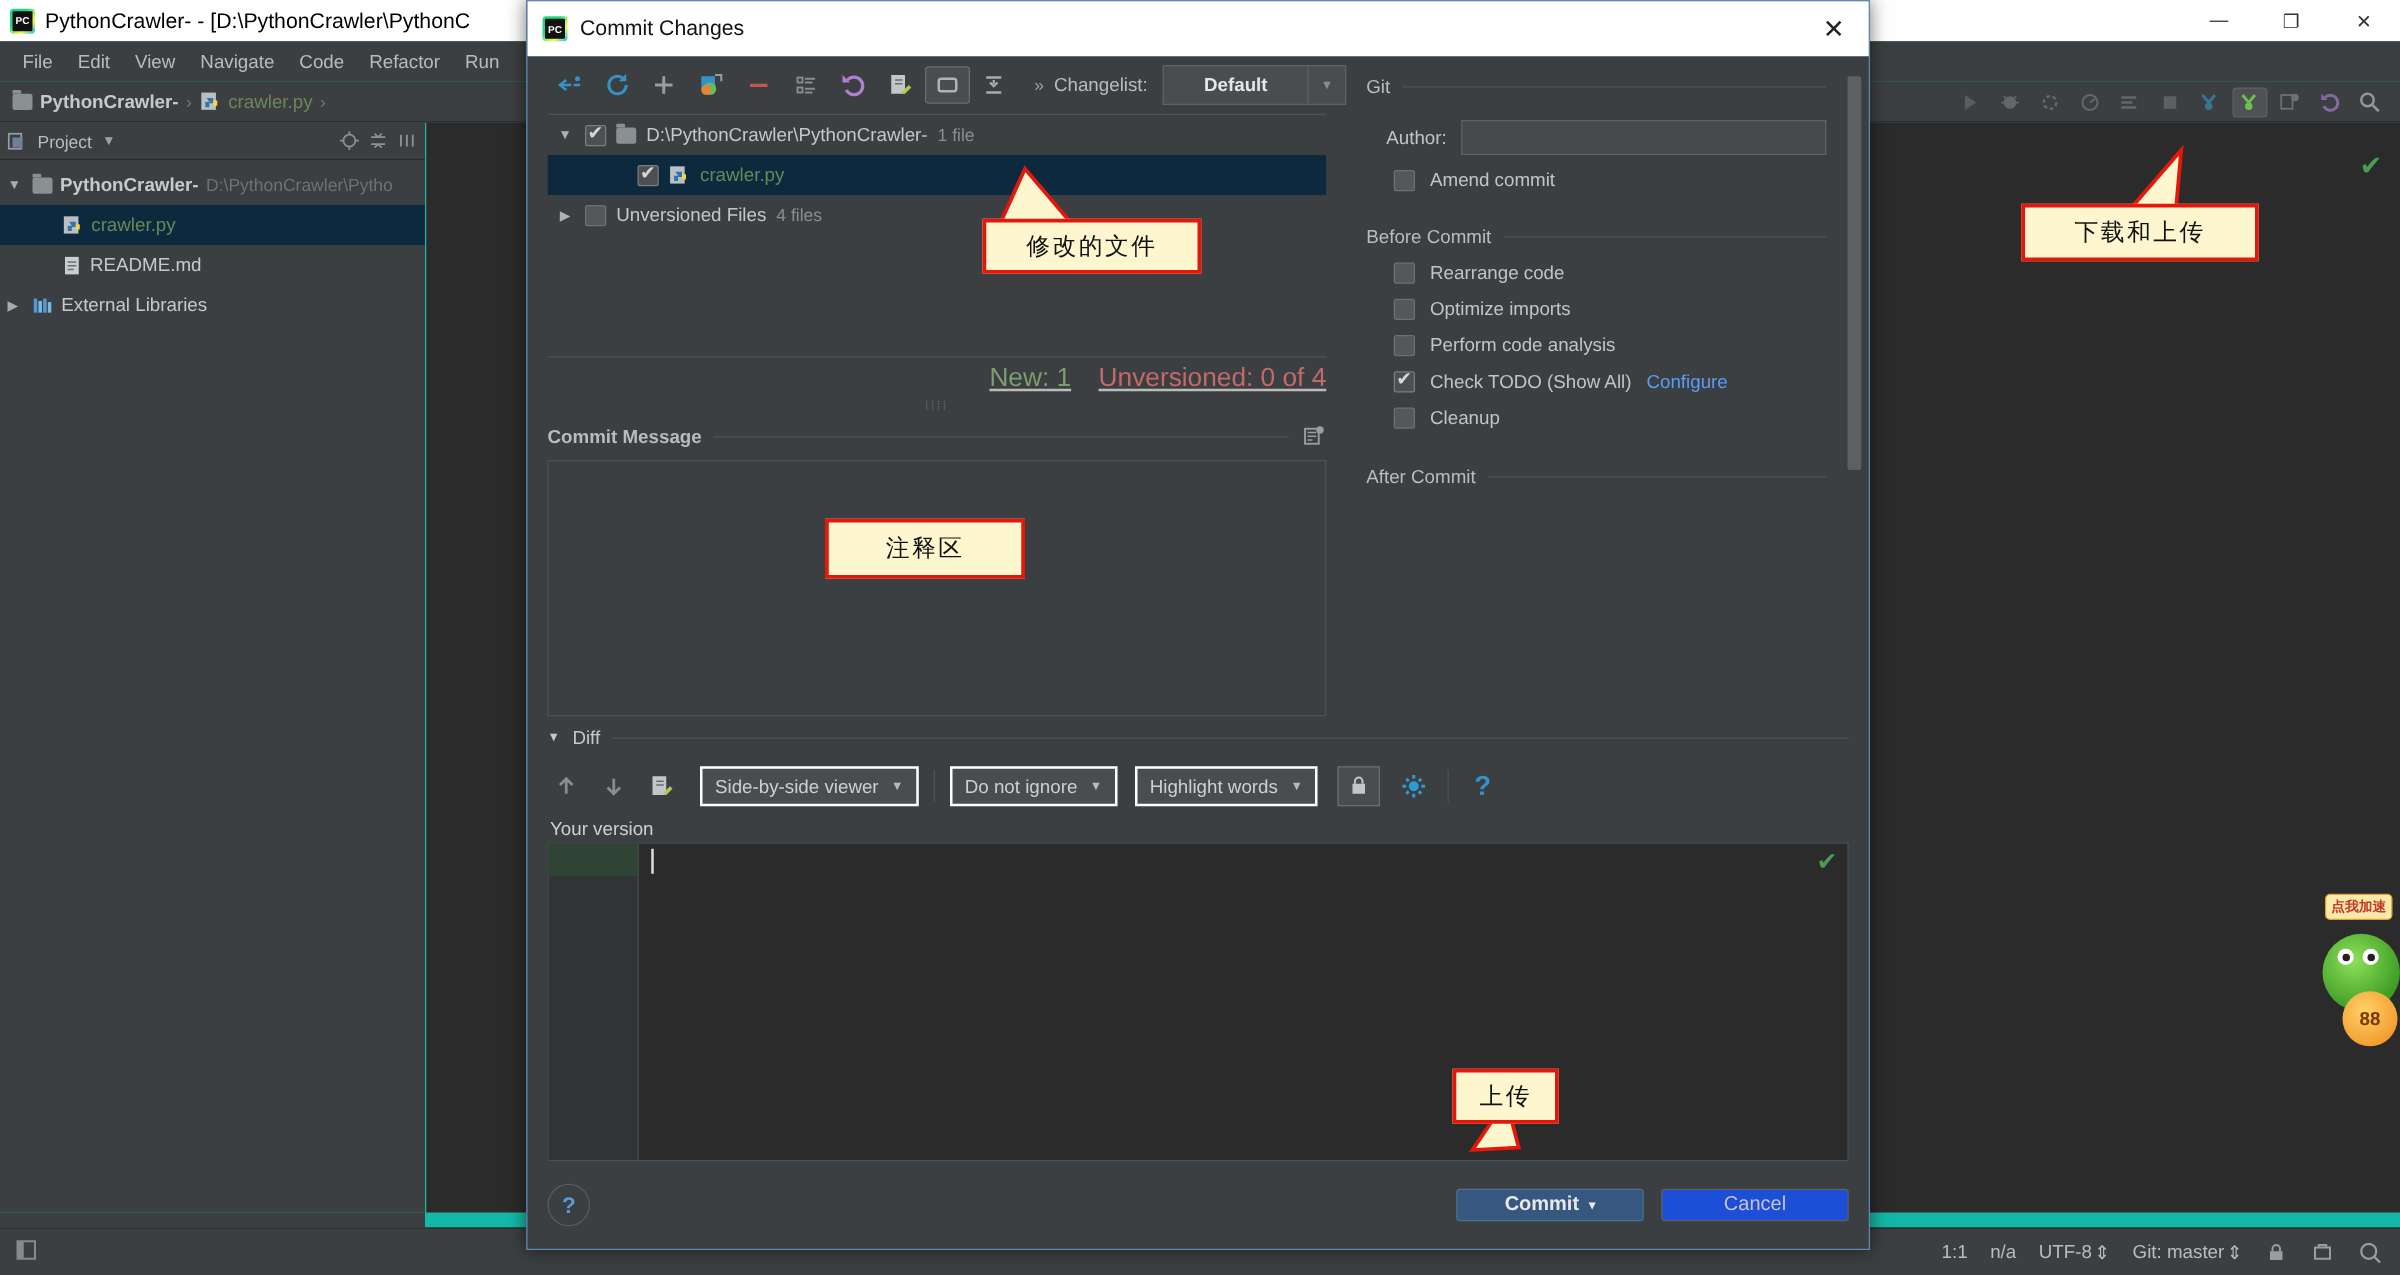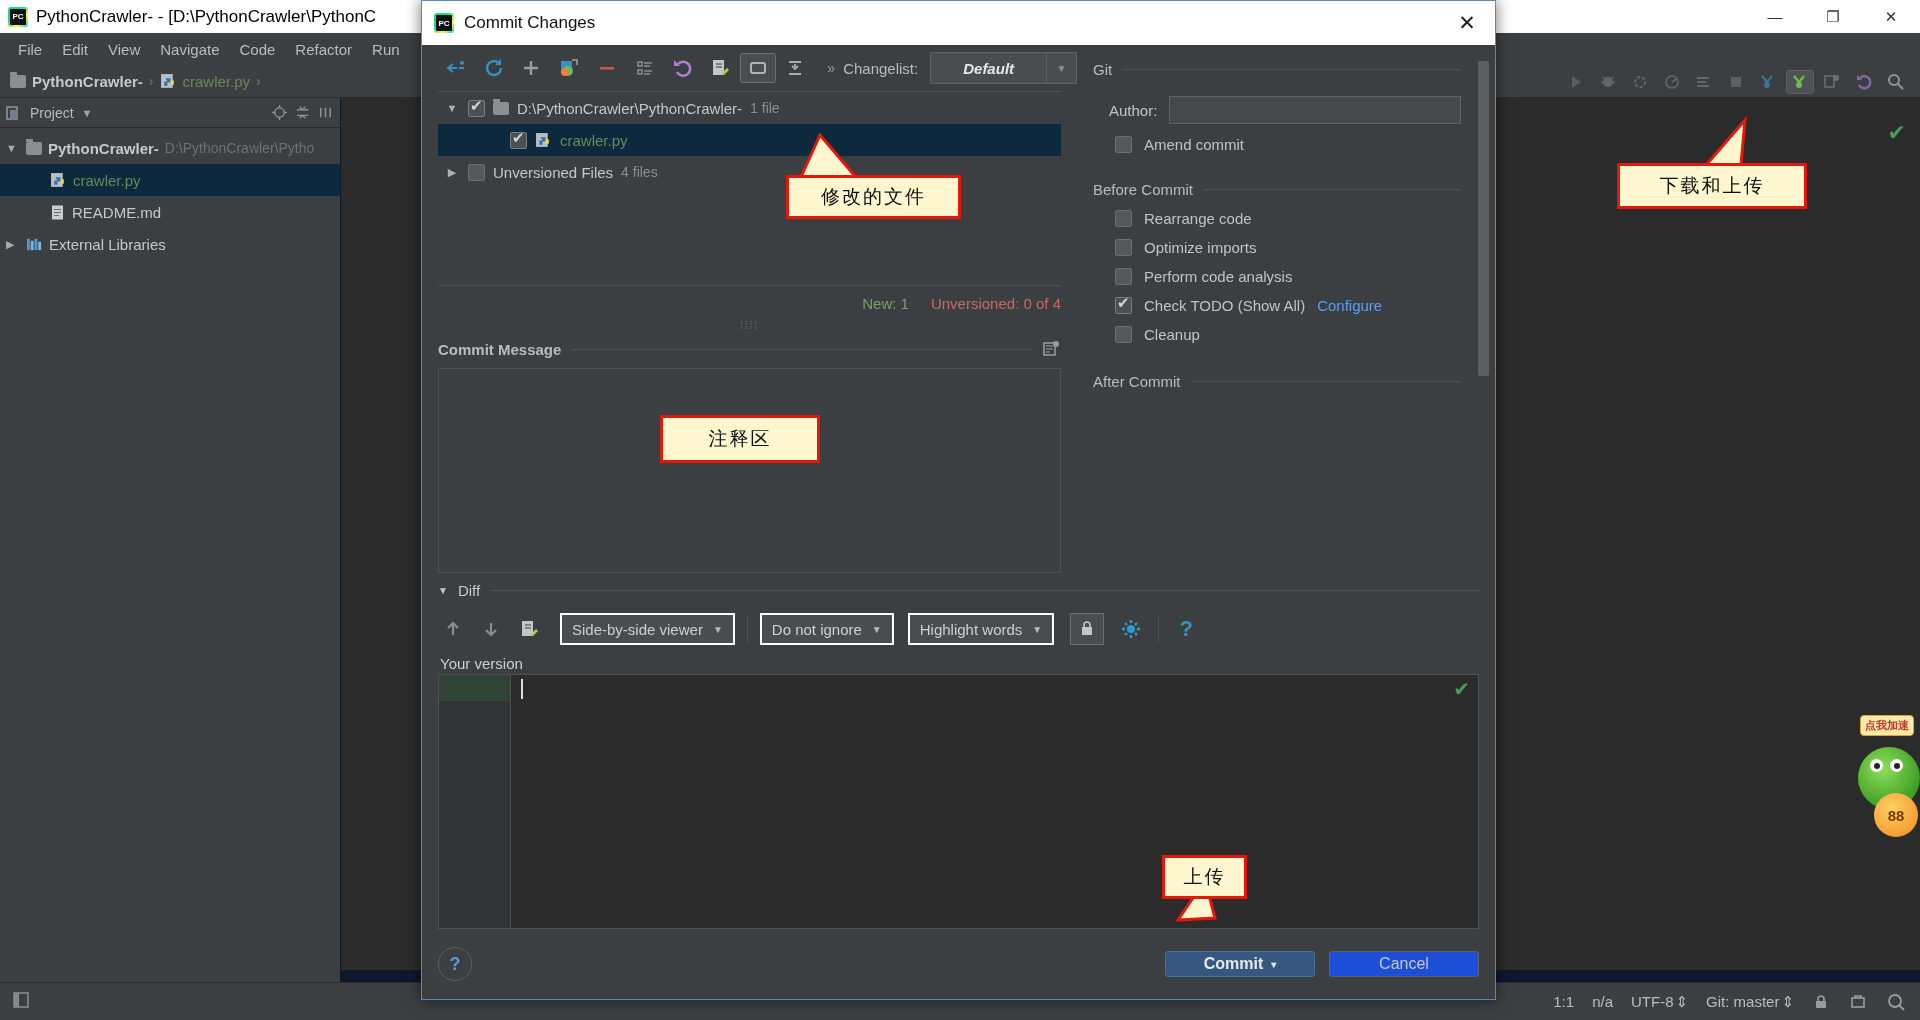--- a/index.html
+++ b/index.html
@@ -3,21 +3,21 @@
 <meta charset="utf-8">
 <style>
   * { box-sizing: border-box; margin:0; padding:0; }
   html,body{ width:1920px; height:1020px; overflow:hidden; }
   body{
     font-family:"Liberation Sans", sans-serif;
     background:#3c3f41; color:#bbbbbb; font-size:15px;
     position:relative;
   }
   
-  #ide{ position:absolute; inset:0; background:#0f172a; }
+  #ide{ position:absolute; inset:0; background:#14b8a6; }
 
   .ide-titlebar{
     position:absolute; top:0; left:0; right:0; height:33px;
     background:#ffffff; color:#000; display:flex; align-items:center;
     font-size:17px; padding-left:8px; gap:8px;
   }
   .pc-logo{
     width:20px;height:20px;border-radius:3px;flex:none;
     background:linear-gradient(135deg,#21d789 0%,#21d789 35%,#fcf84a 70%,#07c3f2 100%);
     position:relative;
@@ -122,41 +122,41 @@
 
   .top-area{ display:flex; flex:none; }
   .left-col{ width:655px; flex:none; display:flex; flex-direction:column; }
 
   .cl-toolbar{ height:46px; display:flex; align-items:center; gap:2px; padding-left:16px; }
   .ti{ width:36px; height:30px; display:flex; align-items:center; justify-content:center; border-radius:3px; }
   .ti.framed{ border:1px solid #6b6e70; background:#4a4d4f; }
   .cl-label{ margin-left:12px; display:flex; align-items:center; gap:8px; font-size:15px; color:#bbb; }
   .cl-chev{ color:#9aa0a6; font-size:14px;}
   .cl-combo{ display:flex; align-items:center; height:32px; border:1px solid #5d6163; background:#4a4d4f;}
-  .cl-combo .val{ padding:0 32px; font-weight:bold; color:#e6e6e6; font-size:15px;font-style:italic;}
+  .cl-combo .val{ padding:0 32px; font-weight:bold; color:#e6e6e6; font-size:15px;}
   .cl-combo .arw{ width:30px; height:100%; border-left:1px solid #5d6163; display:flex; align-items:center; justify-content:center; color:#8a8e90; font-size:10px;}
 
   .file-tree{
     margin:0 16px; height:195px; background:#3c3f41; border-top:1px solid #4e5254;
     border-bottom:1px solid #4e5254; overflow:hidden; position:relative;
   }
   .ft-row{ height:32px; display:flex; align-items:center; gap:8px; padding-left:6px; font-size:15px; white-space:nowrap;}
   .ft-row.sel{ background:#0d293e; }
   .ft-arrow{ width:16px; text-align:center; color:#b0b0b0; font-size:11px;}
   .cb{ width:17px;height:17px;border:1px solid #7a7d7f; background:#4d5052; border-radius:2px; flex:none; position:relative;}
   .cb.checked::after{ content:"✔"; position:absolute; left:1px; top:-4px; font-size:15px; color:#d6d6d6;}
   .cb.grey{ background:#55585a; border-color:#6d7072;}
   .folder-ico{ width:16px;height:13px; background:#8a8f92; border-radius:2px; position:relative; flex:none;}
   .folder-ico::before{content:"";position:absolute;top:-3px;left:0;width:7px;height:3px;background:#8a8f92;border-radius:1px 1px 0 0;}
   .ft-sub{ color:#8b8e90; font-size:14px;}
   .ft-name{ color:#c6c6c6;}
   .ft-name.py{ color:#6a8759; }
   .py-ico{ width:17px;height:17px;flex:none;position:relative;}
 
-  .counts{ height:34px; display:flex; align-items:center; justify-content:flex-end; gap:22px; padding-right:16px; font-size:15px;}
+  .counts{ height:34px; display:flex; align-items:center; justify-content:flex-end; gap:22px; padding-right:16px; font-size:21px;text-decoration:underline;}
   .c-new{ color:#7a9e6e;}
   .c-unv{ color:#c4696a;}
   .grip{ text-align:center; color:#6a6d6f; font-size:10px; letter-spacing:2px; height:14px;}
 
   .cm-header{ display:flex; align-items:center; gap:10px; padding:0 16px; height:30px;font-weight:bold;}
   .cm-header .lbl{ font-size:15px; color:#bbb; white-space:nowrap;}
   .cm-header .line{ flex:1; height:1px; background:#4e5254;}
   .cm-box{ margin:4px 16px 0; height:205px; background:#3c3f41; border:1px solid #4e5254; position:relative;}
 
   .right-col{ flex:1; display:flex; flex-direction:column; padding:16px 0 0 0; position:relative;}

